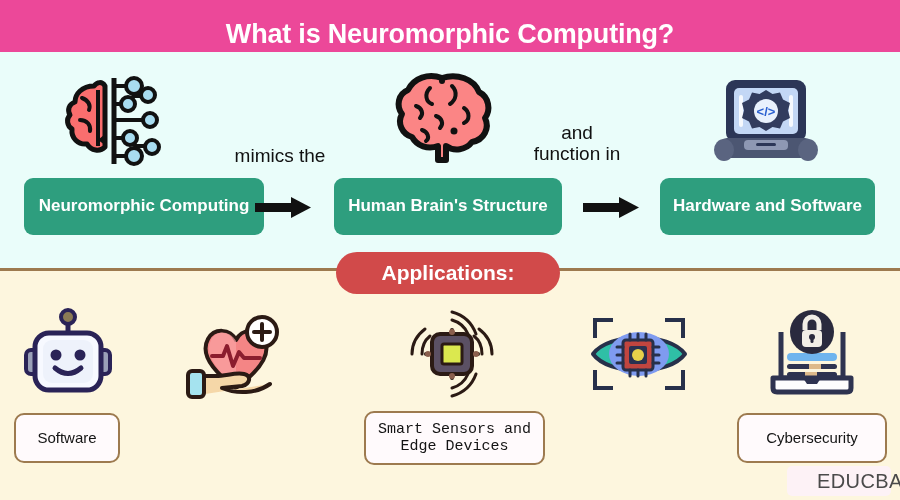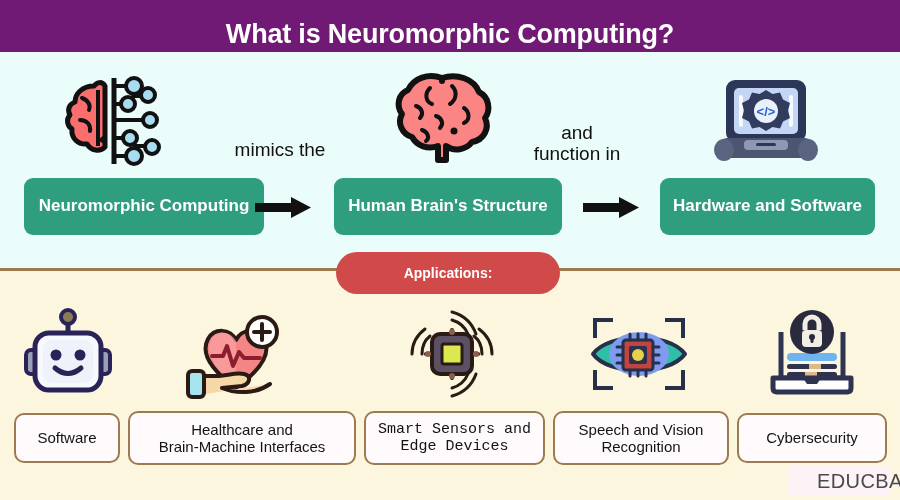--- a/index.html
+++ b/index.html
@@ -19,21 +19,21 @@
     height: 500px;
     overflow: hidden;
   }
 
   
   .header {
     position: absolute;
     left: 0; top: 0;
     width: 900px;
     height: 68px;
-    background: #701a75;
+    background: #ec4899;
     display: flex;
     align-items: center;
     justify-content: center;
   }
   .header-title {
     color: #ffffff;
     font-size: 27px;
     font-weight: bold;
     letter-spacing: -0.2px;
     white-space: nowrap;
@@ -73,21 +73,21 @@
 
   
   .conn-label {
     position: absolute;
     color: #111111;
     font-size: 19px;
     text-align: center;
     line-height: 1.08;
     white-space: nowrap;
   }
-  .conn-mimics { left: 214px; top: 140px; width: 132px; }
+  .conn-mimics { left: 214px; top: 146px; width: 132px; }
   .conn-and    { left: 511px; top: 123px; width: 132px; }
 
   
   .green-box {
     position: absolute;
     background: #2e9e7e;
     border-radius: 9px;
     color: #ffffff;
     font-size: 17px;
     font-weight: bold;
@@ -116,21 +116,21 @@
   .apps-badge {
     position: absolute;
     left: 336px; top: 252px;
     width: 224px; height: 42px;
     background: #d14a4a;
     border-radius: 21px;
     display: flex;
     align-items: center;
     justify-content: center;
     color: #ffffff;
-    font-size: 14px;
+    font-size: 21px;
     font-weight: bold;
     z-index: 6;
   }
 
   
   .app-icon {
     position: absolute;
   }
   .app-icon-0 { left: 22px;  top: 308px; width: 92px;  height: 92px; }
   .app-icon-1 { left: 186px; top: 308px; width: 100px; height: 92px; }
@@ -371,23 +371,21 @@
       <path d="M38 70 L56 70 L52 76 L42 76 Z" fill="#2e3350"></path>
       <circle cx="47" cy="24" r="22" fill="#2a2a3e"></circle>
       <rect x="37" y="22" width="20" height="17" rx="4" fill="#f2eee6"></rect>
       <path d="M40 22 L40 16 A7 7 0 0 1 54 16 L54 22" fill="none" stroke="#f2eee6" stroke-width="5"></path>
       <circle cx="47" cy="29" r="3" fill="#2a2a3e"></circle>
       <rect x="45.5" y="29" width="3" height="6" rx="1.5" fill="#2a2a3e"></rect>
     </svg>
   </div>
 
   <div class="app-label app-label-0">Software</div>
-  <div class="app-label app-label-1">Healthcare and<br>Brain-Machine Interfaces</div>
   <div class="app-label app-label-2">Smart Sensors and<br>Edge Devices</div>
-  <div class="app-label app-label-3">Speech and Vision<br>Recognition</div>
   <div class="app-label app-label-4">Cybersecurity</div>
 
   <div class="logo">
     <svg width="22" height="22" viewBox="0 0 22 22">
       <path d="M11 1.5 A9.5 9.5 0 1 0 20.5 11" fill="none" stroke="#c75b2e" stroke-width="3.2" stroke-linecap="round"></path>
       <path d="M20.5 11 A9.5 9.5 0 0 0 11 1.5" fill="none" stroke="#8e4f8e" stroke-width="3.2" stroke-linecap="round"></path>
       <path d="M8.5 6.5 L16 11 L8.5 15.5 Z" fill="#c94b52"></path>
     </svg>
     <span class="logo-text">EDUCBA</span>
   </div>

